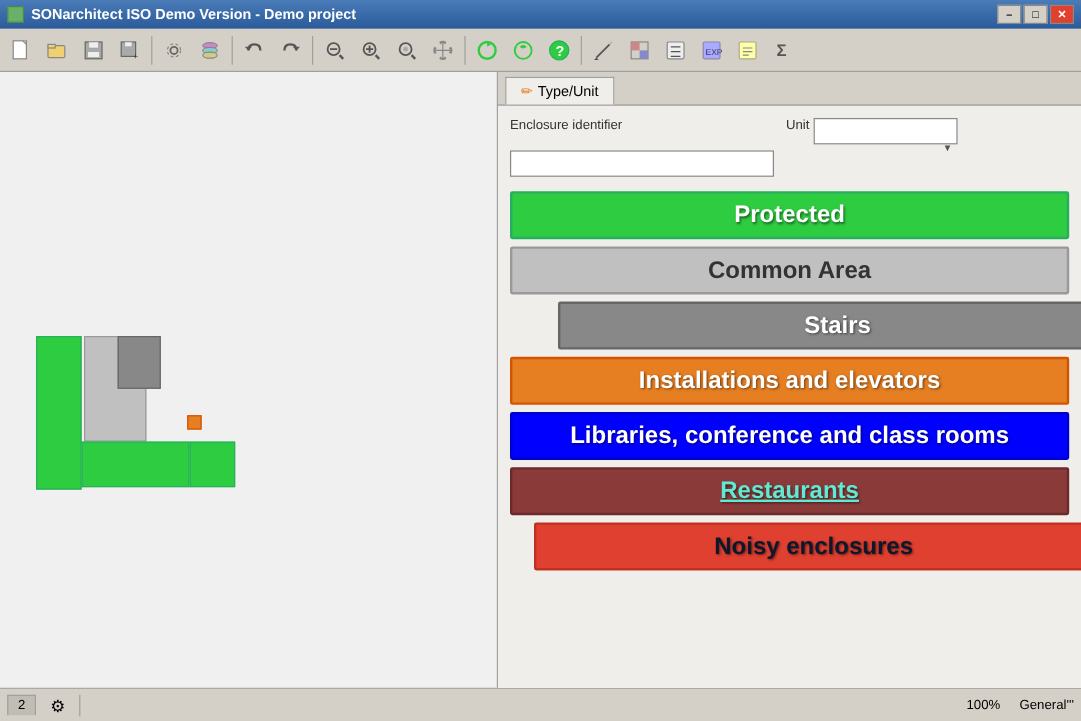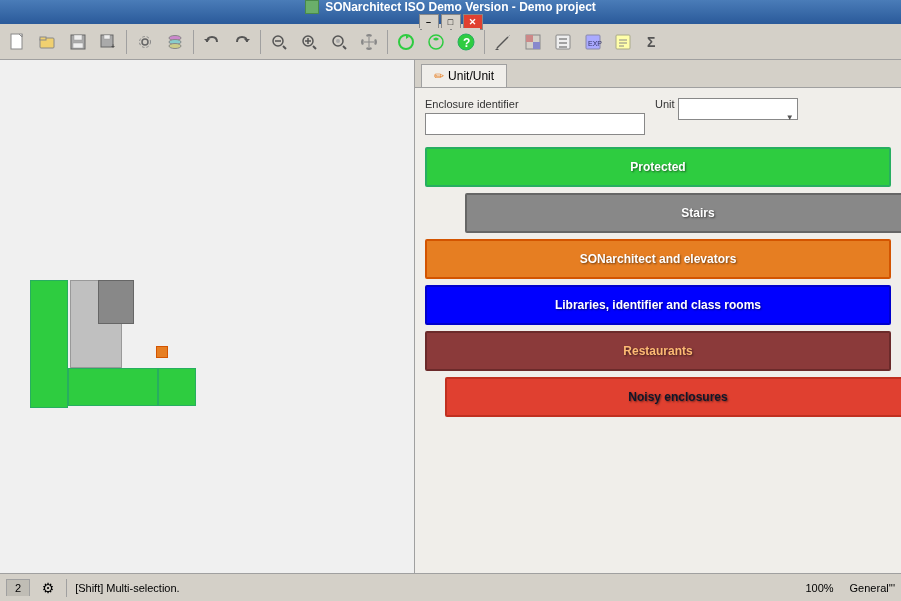--- a/index.html
+++ b/index.html
@@ -9,21 +9,20 @@
     .title-bar {
       background: linear-gradient(to bottom, #4a7cb8, #2a5a9a);
       color: white;
       height: 24px;
       display: flex;
       align-items: center;
       justify-content: space-between;
       padding: 0 6px;
       font-size: 12px;
       font-weight: bold;
-      flex-direction: column;
     }
     .title-bar-left { display: flex; align-items: center; gap: 6px; }
     .title-icon { width: 14px; height: 14px; background: #6aaf6a; border: 1px solid #4a8a4a; }
     .title-controls { display: flex; gap: 2px; }
     .title-btn {
       width: 20px; height: 16px;
       background: #d4d0c8;
       border: 1px solid #888;
       font-size: 9px;
       display: flex; align-items: center; justify-content: center;
@@ -117,21 +116,21 @@
       flex: 1;
       overflow-y: auto;
     }
 
     
     .form-row {
       display: flex;
       gap: 10px;
       margin-bottom: 12px;
     }
-    .form-group { display: flex; flex-direction: column; gap: 3px; }
+    .form-group { display: flex; flex-direction: column; gap: 15px; }
     .form-group label { font-size: 11px; color: #333; }
     .form-group input[type="text"] {
       height: 22px;
       border: 1px solid #888;
       background: white;
       padding: 0 4px;
       font-size: 12px;
       width: 220px;
     }
     .form-group-unit { display: flex; flex-direction: row; gap: 3px; flex: 1; }
@@ -162,34 +161,34 @@
       color: #555;
     }
 
     
     .type-button {
       display: block;
       width: 100%;
       height: 40px;
       margin-bottom: 6px;
       border: 2px solid rgba(0,0,0,0.25);
-      font-size: 12px;
+      font-size: 20px;
       font-weight: bold;
       cursor: pointer;
       color: white;
       text-shadow: 1px 1px 2px rgba(0,0,0,0.5);
       border-radius: 2px;
     }
     .btn-protected { background: #2ecc40; border-color: #27ae60; color: white; }
     .btn-habitable { background: #f1c40f; border-color: #d4ac0d; color: #333; text-shadow: none; }
     .btn-common { background: #c0c0c0; border-color: #999; color: #333; text-shadow: none; }
     .btn-stairs { background: #888; border-color: #666; color: white; margin-left: 40px; }
     .btn-installations { background: #e67e22; border-color: #d35400; color: white; }
     .btn-libraries { background: #0000ff; border-color: #0000cc; color: white; }
-    .btn-restaurants { background: #8b3a3a; border-color: #6b2a2a; color: #fdba74; }
+    .btn-restaurants { background: #8b3a3a; border-color: #6b2a2a; color: #5eead4; text-decoration: underline; }
     .btn-noisy { background: #e04030; border-color: #c03020; color: #0f172a; margin-left: 20px; }
 
     
     .status-bar {
       height: 28px;
       background: #d4d0c8;
       border-top: 1px solid #a0a0a0;
       display: flex;
       align-items: center;
       padding: 0 6px;
@@ -415,50 +414,50 @@
       <div class="fp-green-bottom"></div>
       <div class="fp-orange"></div>
       <div class="fp-green-right"></div>
     </div>
   </div>
 
   <div class="panel-area">
     <div class="tab-bar">
       <div class="tab active">
         <span class="tab-icon">✏</span>
-        <span>Unit/Unit</span>
+        <span>Type/Unit</span>
       </div>
     </div>
 
     <div class="panel-content">
       <div class="form-row">
         <div class="form-group">
           <label>Enclosure identifier</label>
           <input type="text" style="width: 220px;">
         </div>
         <div class="form-group-unit">
           <label>Unit</label>
           <div class="select-wrapper">
             <select class="select-unit">
               <option value=""></option>
             </select>
           </div>
         </div>
       </div>
 
       <button class="type-button btn-protected">Protected</button>
+      <button class="type-button btn-common">Common Area</button>
       <button class="type-button btn-stairs">Stairs</button>
-      <button class="type-button btn-installations">SONarchitect and elevators</button>
-      <button class="type-button btn-libraries">Libraries, identifier and class rooms</button>
+      <button class="type-button btn-installations">Installations and elevators</button>
+      <button class="type-button btn-libraries">Libraries, conference and class rooms</button>
       <button class="type-button btn-restaurants">Restaurants</button>
       <button class="type-button btn-noisy">Noisy enclosures</button>
     </div>
   </div>
 </div>
 
 <div class="status-bar">
   <div class="status-tab">2</div>
   <div class="status-gear">⚙</div>
   <div class="status-sep"></div>
-  <span class="status-text">[Shift] Multi-selection.</span>
   <span class="status-zoom">100%</span>
   <span class="status-mode">General'''</span>
 </div>
 
 </body></html>

